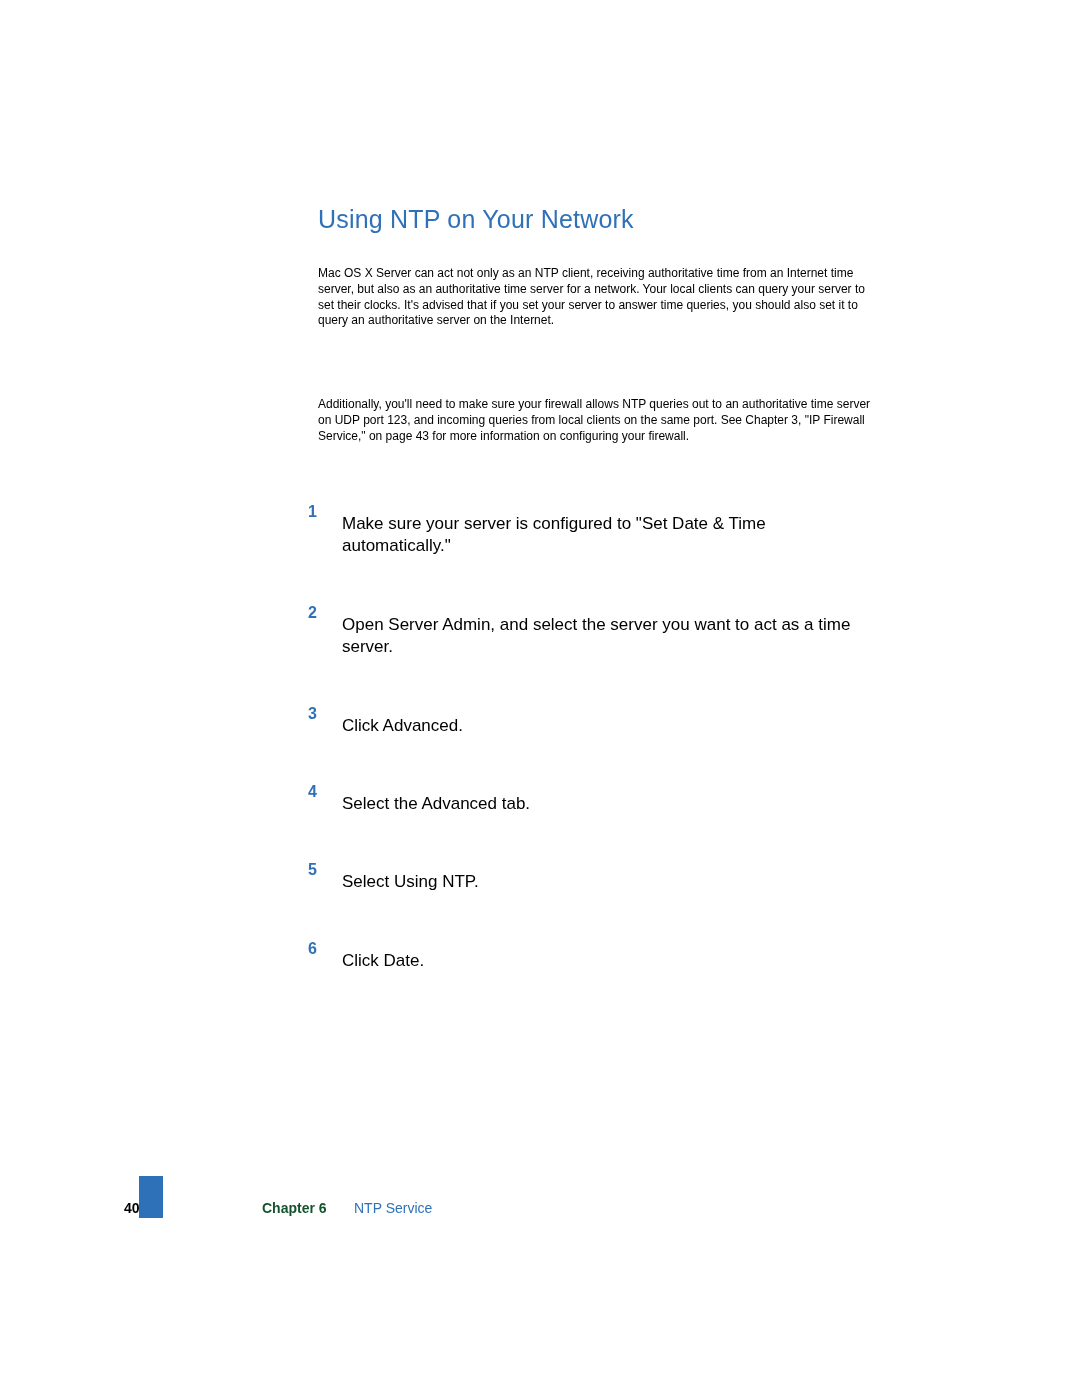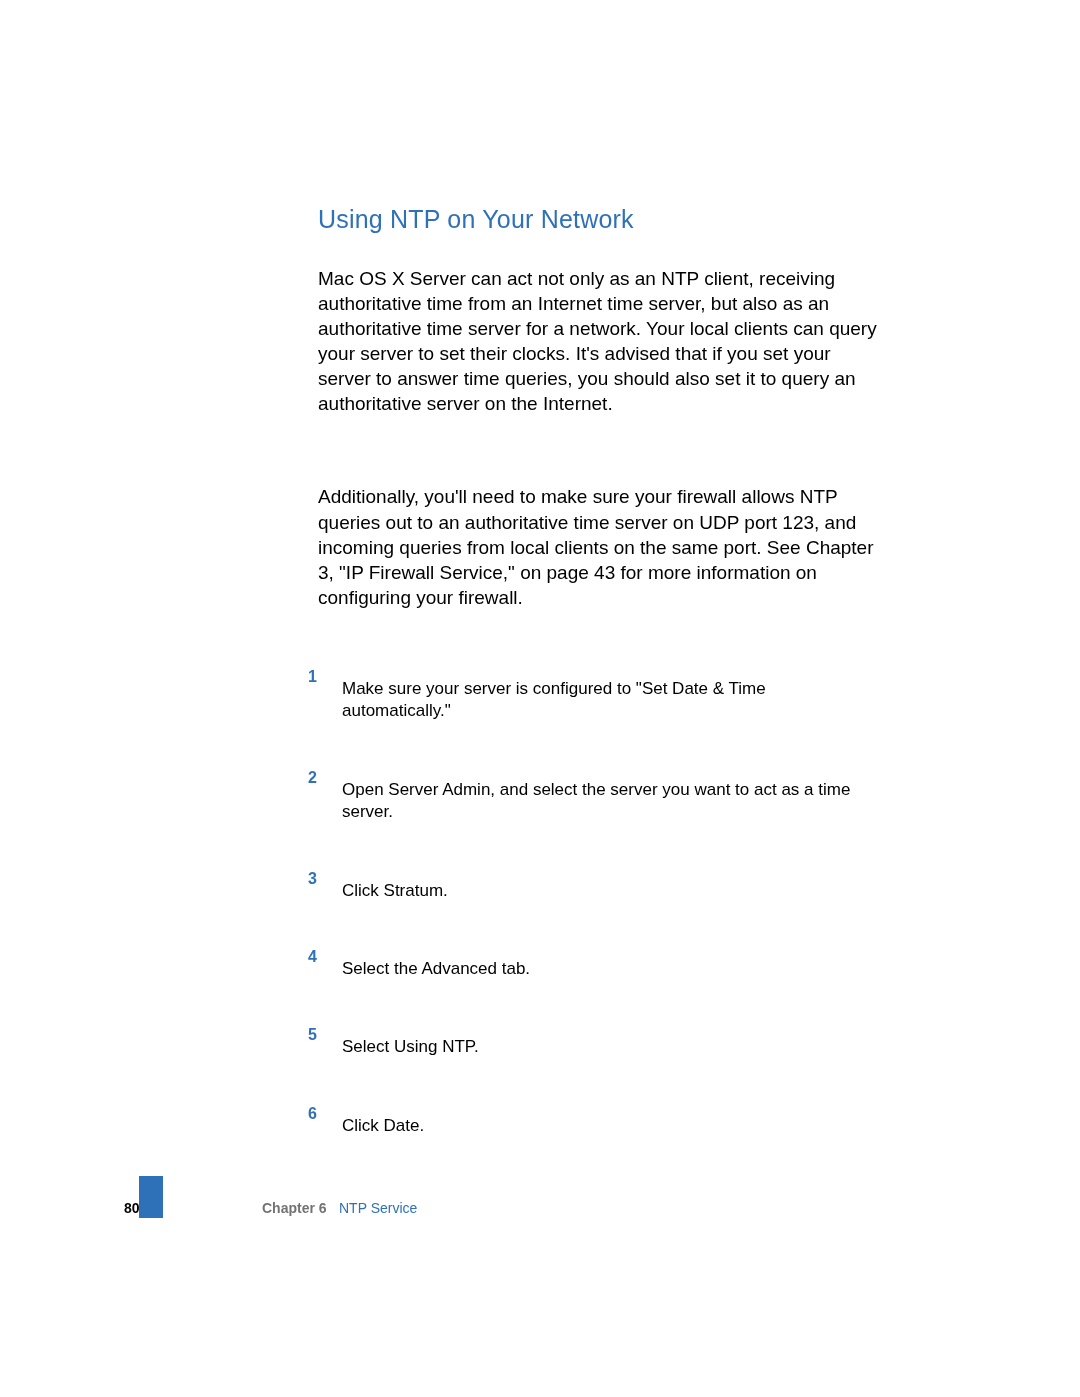--- a/index.html
+++ b/index.html
@@ -25,21 +25,21 @@
   }
   h2.section-heading {
     color: #2f71b8;
     font-weight: 400;
     font-size: 25px;
     line-height: 1.2;
     margin-bottom: 8px;
     letter-spacing: 0.2px;
   }
   p.body {
-    font-size: 19px;
+    font-size: 12px;
     line-height: 1.32;
     color: #000000;
     margin-bottom: 20px;
   }
   .subhead {
     font-weight: 700;
     font-size: 17px;
     margin-bottom: 6px;
     margin-top: 2px;
   }
@@ -92,25 +92,25 @@
     font-size: 14px;
     font-weight: 700;
     color: #000000;
   }
   .chapter-label {
     position: absolute;
     left: 238px;
     top: 4px;
     font-size: 14px;
     font-weight: 700;
-    color: #737373;
+    color: #14532d;
   }
   .chapter-title {
     position: absolute;
-    left: 315px;
+    left: 330px;
     top: 4px;
     font-size: 14px;
     color: #2f71b8;
     font-weight: 400;
   }
 </style>
 </head>
 <body>
 
 <div class="page">
@@ -128,37 +128,37 @@
       <li>
         <span class="num">1</span>
         <span class="step-text">Make sure your server is configured to "Set Date &amp; Time automatically."</span>
       </li>
       <li>
         <span class="num">2</span>
         <span class="step-text">Open Server Admin, and select the server you want to act as a time server.</span>
       </li>
       <li>
         <span class="num">3</span>
-        <span class="step-text">Click Stratum.</span>
+        <span class="step-text">Click Advanced.</span>
       </li>
       <li>
         <span class="num">4</span>
         <span class="step-text">Select the Advanced tab.</span>
       </li>
       <li>
         <span class="num">5</span>
         <span class="step-text">Select Using NTP.</span>
       </li>
       <li>
         <span class="num">6</span>
         <span class="step-text">Click Date.</span>
       </li>
     </ul>
 
   </div>
 
   <div class="footer">
     <div class="footer-line"></div>
-    <span class="page-number">80</span>
+    <span class="page-number">40</span>
     <span class="chapter-label">Chapter 6</span>
     <span class="chapter-title">NTP Service</span>
   </div>
 </div>
 
 </body></html>

